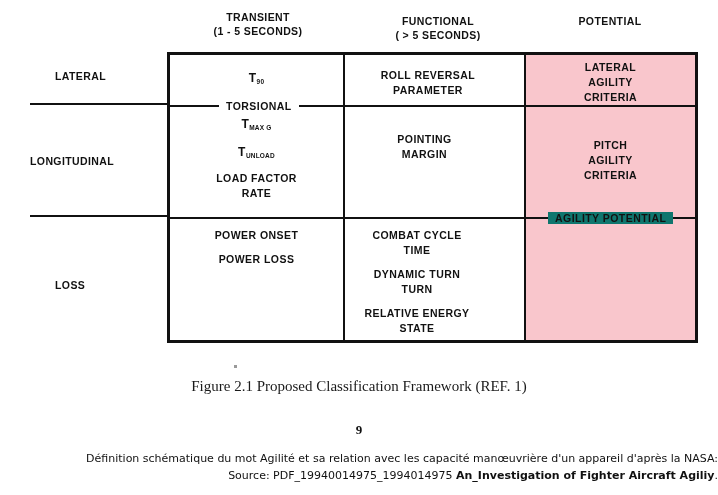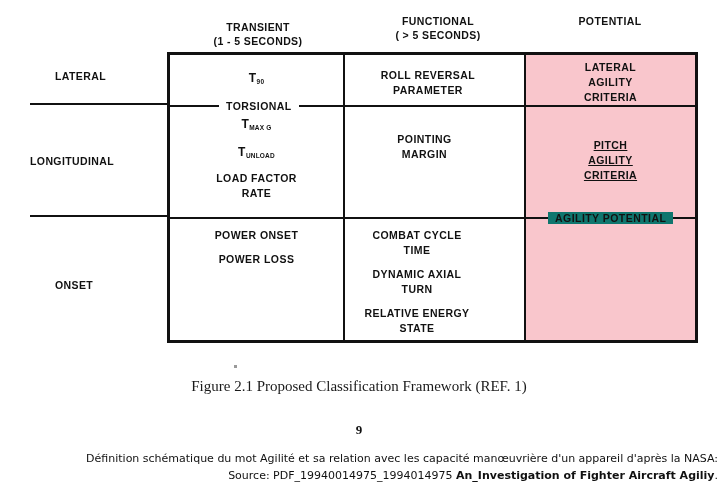--- a/index.html
+++ b/index.html
@@ -167,37 +167,37 @@
   .speck {
     position: absolute;
     background: #9a9a9a;
   }
 </style>
 </head>
 <body>
 
 <div class="page">
 
-  <div class="col-head" style="left:178px; top:20px; width:160px;">
+  <div class="col-head" style="left:178px; top:10px; width:160px;">
     <div>TRANSIENT</div>
     <div class="sub">(1 - 5 SECONDS)</div>
   </div>
 
   <div class="col-head" style="left:358px; top:14px; width:160px;">
     <div>FUNCTIONAL</div>
     <div class="sub">( &gt; 5 SECONDS)</div>
   </div>
 
   <div class="col-head" style="left:530px; top:14px; width:160px;">
     <div>POTENTIAL</div>
   </div>
 
   <div class="row-label" style="left:55px; top:70px;">LATERAL</div>
   <div class="row-label" style="left:30px; top:155px;">LONGITUDINAL</div>
-  <div class="row-label" style="left:55px; top:279px;">ONSET</div>
+  <div class="row-label" style="left:55px; top:279px;">LOSS</div>
 
   <div class="margin-rule" style="top:103px;"></div>
   <div class="margin-rule" style="top:215px;"></div>
 
   <div class="frame">
 
     <div class="pink-fill"></div>
 
     <div class="hrule h1"></div>
     <div class="hrule h2"></div>
@@ -227,39 +227,39 @@
       <div style="margin-bottom:10px;"><span class="tsym">T<sub>UNLOAD</sub></span></div>
       <div>LOAD FACTOR</div>
       <div>RATE</div>
     </div>
 
     <div class="cell" style="left:175px; top:77px; width:159px;">
       <div>POINTING</div>
       <div>MARGIN</div>
     </div>
 
-    <div class="cell" style="left:356px; top:83px; width:169px;text-decoration:underline;">
+    <div class="cell" style="left:356px; top:83px; width:169px;">
       <div>PITCH</div>
       <div>AGILITY</div>
       <div>CRITERIA</div>
     </div>
 
     <div class="on-rule pink-bg" style="left:378px; top:157px;">AGILITY POTENTIAL</div>
 
     <div class="cell" style="left:0; top:173px; width:173px;">
       <div>POWER ONSET</div>
       <div style="height:9px;"></div>
       <div>POWER LOSS</div>
     </div>
 
     <div class="cell" style="left:175px; top:173px; width:144px;">
       <div>COMBAT CYCLE</div>
       <div>TIME</div>
       <div style="height:9px;"></div>
-      <div>DYNAMIC AXIAL</div>
+      <div>DYNAMIC TURN</div>
       <div>TURN</div>
       <div style="height:9px;"></div>
       <div>RELATIVE ENERGY</div>
       <div>STATE</div>
     </div>
 
     <div class="cell" style="left:356px; top:173px; width:169px;"></div>
   </div>
 
   <div class="speck" style="left:234px; top:365px; width:3px; height:3px;"></div>

